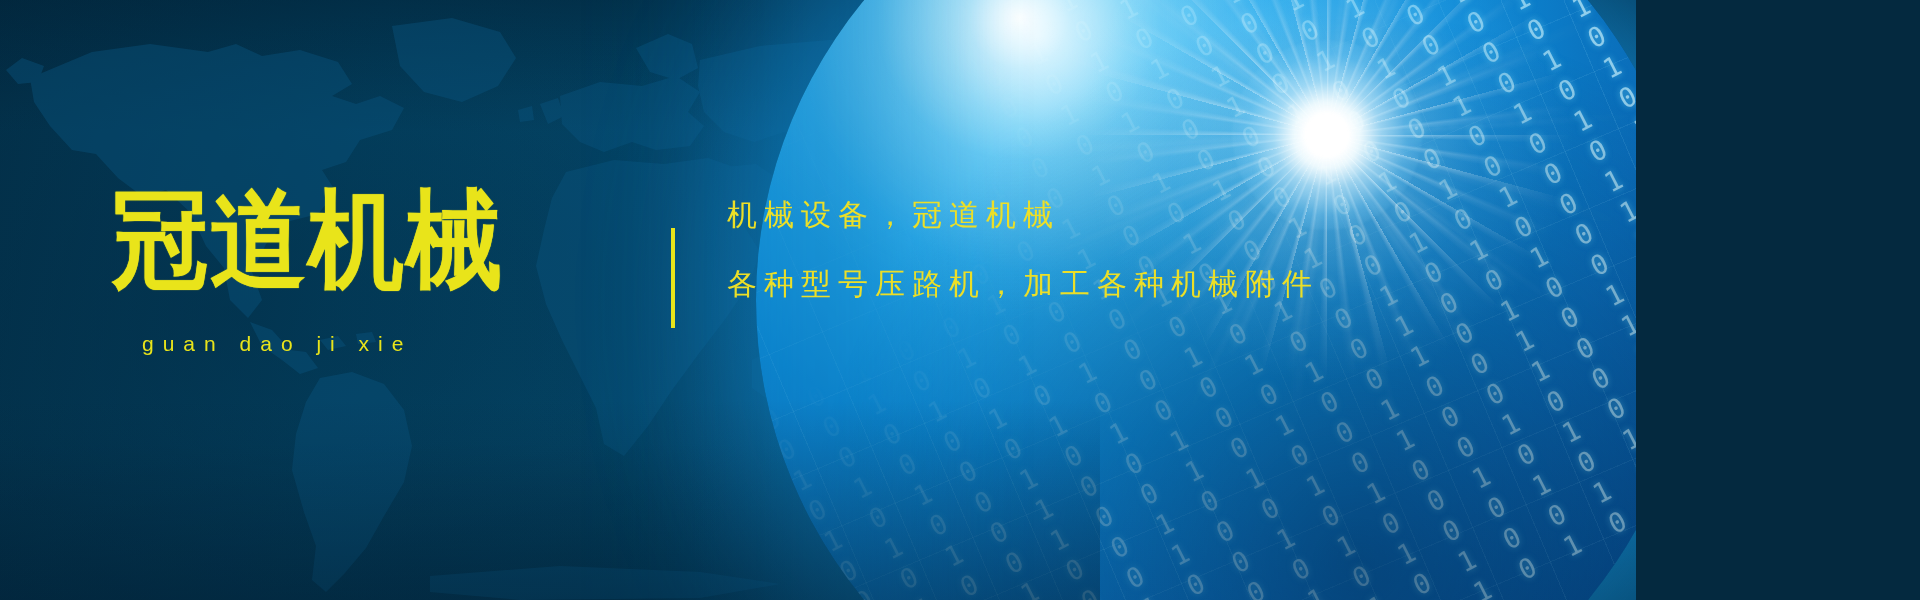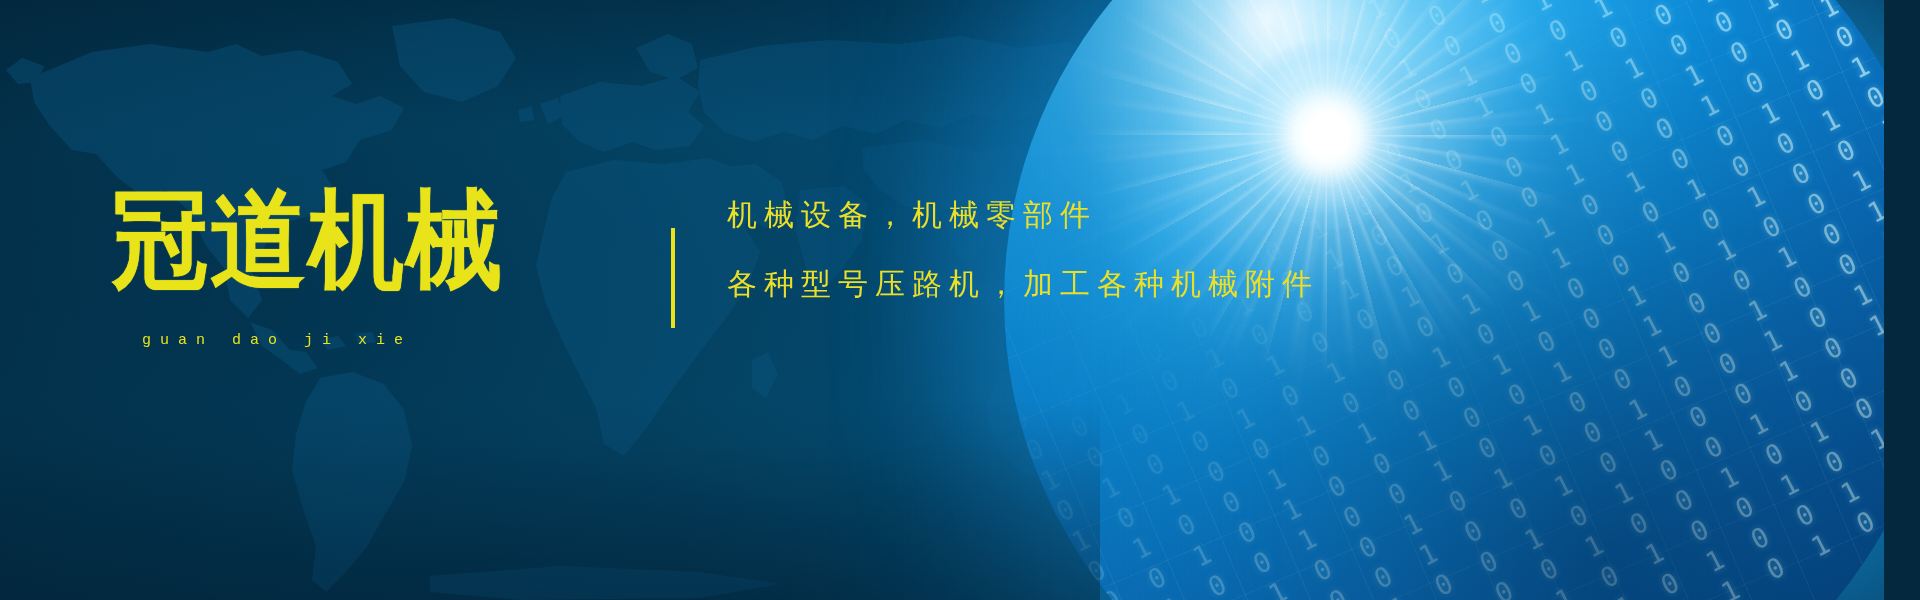--- a/index.html
+++ b/index.html
@@ -1,21 +1,21 @@
 <!DOCTYPE html>
 <html><head>
 <meta charset="utf-8">
 <title>Banner</title>
 <style>
   html,body{margin:0;padding:0;background:#04293f;}
   *{box-sizing:border-box;}
 
   #banner{
     position:relative;
-    width:1884px;
+    width:1636px;
     height:600px;
     overflow:hidden;
     font-family:"DejaVu Sans","Liberation Sans",sans-serif;
     background:#023c5c;
   }
 
   
   .bg-base{
     position:absolute; inset:0;
     background:
@@ -159,22 +159,22 @@
     letter-spacing:2px;
     color:#e9e41a;
     white-space:nowrap;
     transform:scaleY(1.12) scaleX(1.0);
     transform-origin:left top;
     text-shadow:0 0 1px #e9e41a;
   }
   .logo-pinyin{
     margin-top:46px;
     padding-left:30px;
-    font-family:Liberation Mono, monospace;
-    font-size:15px;
+    font-family:Liberation Sans, sans-serif;
+    font-size:21px;
     letter-spacing:9px;
     color:#e9e41a;
     white-space:nowrap;
   }
 
   .divider{
     position:absolute;
     left:671px; top:228px;
     width:4px; height:100px;
     background:#e9e41a;
@@ -312,18 +312,18 @@
   <div class="content">
 
     <div class="logo-block">
       <div class="logo-title">冠道机械</div>
       <div class="logo-pinyin">guan dao ji xie</div>
     </div>
 
     <div class="divider"></div>
 
     <div class="taglines">
-      <div class="tagline first">机械设备，机械零部件</div>
+      <div class="tagline first">机械设备，冠道机械</div>
       <div class="tagline second">各种型号压路机，加工各种机械附件</div>
     </div>
 
   </div>
 </div>
 
 </body></html>

